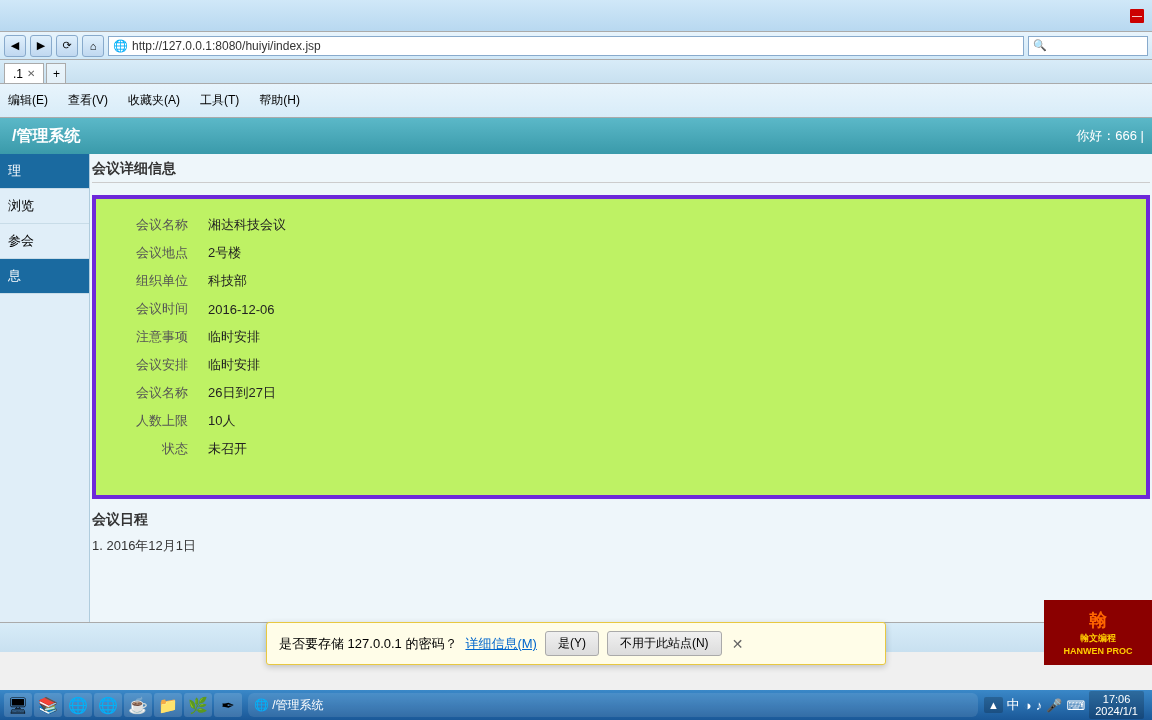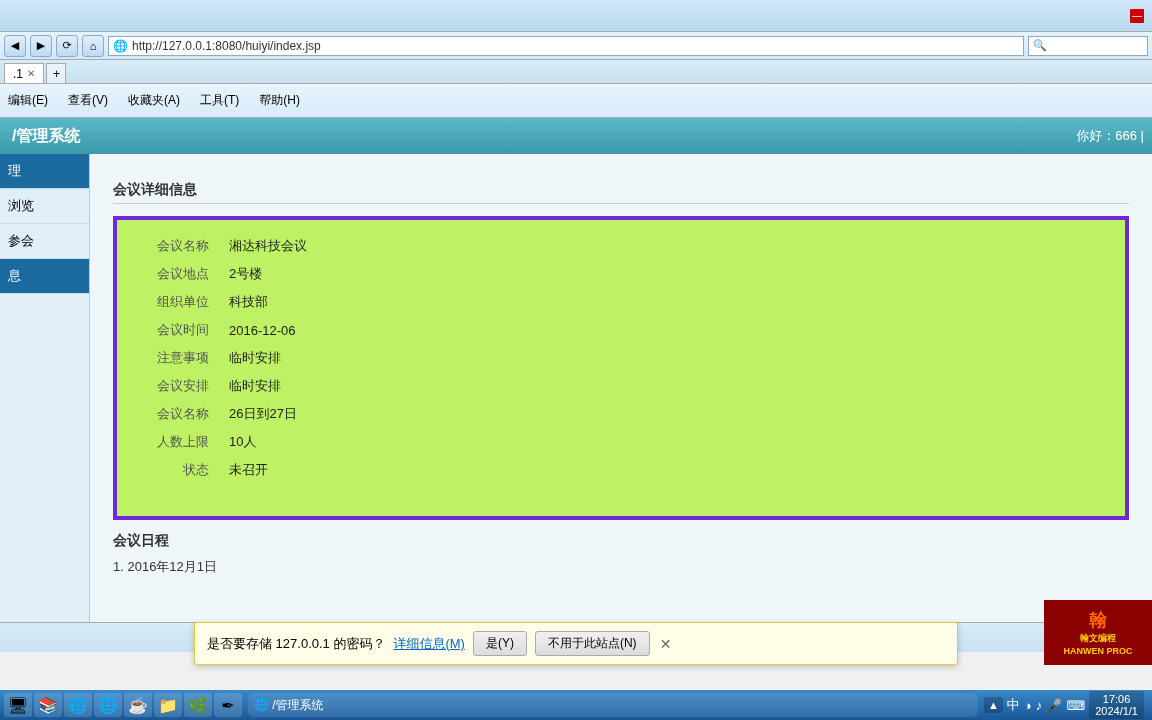--- a/index.html
+++ b/index.html
@@ -113,21 +113,21 @@
     }
     .sidebar-item.active {
       background: #1a6aa0;
       color: white;
     }
 
     
     .content-area {
       flex: 1;
       background: #eef6fa;
-      padding: 23px;
+      padding: 2px;
       overflow-y: auto;
     }
 
     .section-title {
       font-size: 14px;
       font-weight: bold;
       color: #333;
       margin-bottom: 12px;
       padding: 4px 0;
       border-bottom: 1px solid #ccc;
@@ -167,21 +167,21 @@
       font-size: 12px;
       color: #333;
     }
 
     
     .password-dialog {
       position: absolute;
       bottom: 55px;
       left: 50%;
       transform: translateX(-50%);
-      width: 764px;
+      width: 620px;
       background: #fffde8;
       border: 1px solid #e8c840;
       border-radius: 3px;
       padding: 8px 12px;
       display: flex;
       align-items: center;
       gap: 8px;
       z-index: 100;
       font-size: 13px;
       box-shadow: 0 2px 6px rgba(0,0,0,0.2);

